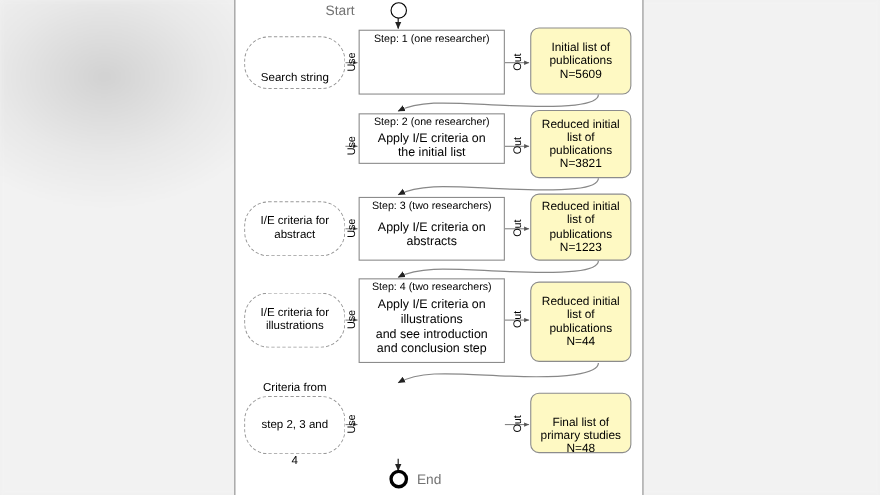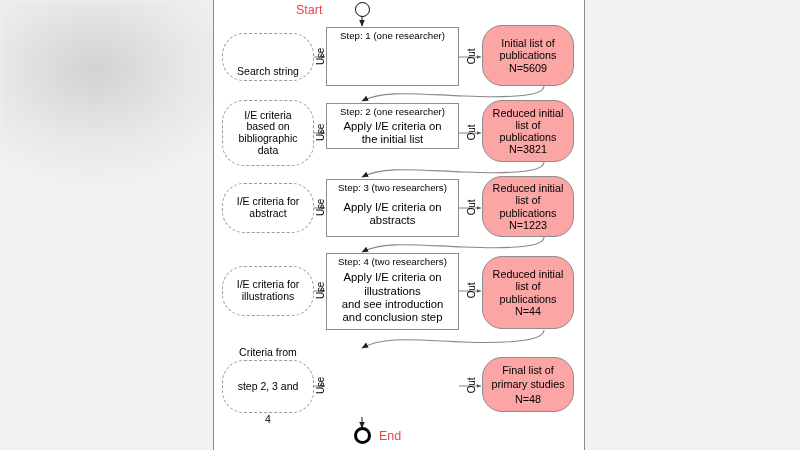--- a/index.html
+++ b/index.html
@@ -82,41 +82,41 @@
     display: flex;
     flex-direction: column;
     align-items: center;
     justify-content: center;
     line-height: 1.18;
   }
   .step-body .ln { display: block; }
   
   .output-node {
     border: 1px solid #8c8c8c;
-    border-radius: 20px;
-    background: #fca5a5;
+    border-radius: 8px;
+    background: #fef9c3;
     font-size: 10.8px;
-    padding: 6px 5px;
+    padding: 20px 5px;
   }
   .output-node .ln { display: block; }
   .input-node .ln { display: block; }
   
   .edge-label {
     position: absolute;
     font-size: 10px;
     color: #000;
     transform: rotate(-90deg);
     transform-origin: center center;
     white-space: nowrap;
     letter-spacing: -0.2px;
   }
   .terminal-label {
     position: absolute;
     font-size: 12.5px;
-    color: #ef4444;
+    color: #737373;
     white-space: nowrap;
   }
   .start-circle {
     position: absolute;
     width: 15px;
     height: 15px;
     border: 1.3px solid #000;
     border-radius: 50%;
     background: #fff;
     box-sizing: border-box;
@@ -183,26 +183,20 @@
       <div class="step-head">Step: 1 (one researcher)</div>
     </div>
     <div class="edge-label" style="left:246px; top:51px; width:22px; text-align:center;">Out</div>
 
     <div class="node output-node" style="left:268px; top:25px; width:92px; height:61px;">
       <span class="ln">Initial list of</span>
       <span class="ln">publications</span>
       <span class="ln">N=5609</span>
     </div>
 
-    <div class="node input-node" style="left:8px; top:100px; width:92px; height:66px;">
-      <span class="ln">I/E criteria</span>
-      <span class="ln">based on</span>
-      <span class="ln">bibliographic</span>
-      <span class="ln">data</span>
-    </div>
     <div class="edge-label" style="left:95px; top:127px; width:22px; text-align:center;">Use</div>
 
     <div class="node step-node" style="left:112px; top:103px; width:133px; height:46px;">
       <div class="step-head">Step: 2 (one researcher)</div>
       <div class="step-body">
         <span class="ln">Apply I/E criteria on</span>
         <span class="ln">the initial list</span>
       </div>
     </div>
     <div class="edge-label" style="left:246px; top:127px; width:22px; text-align:center;">Out</div>

